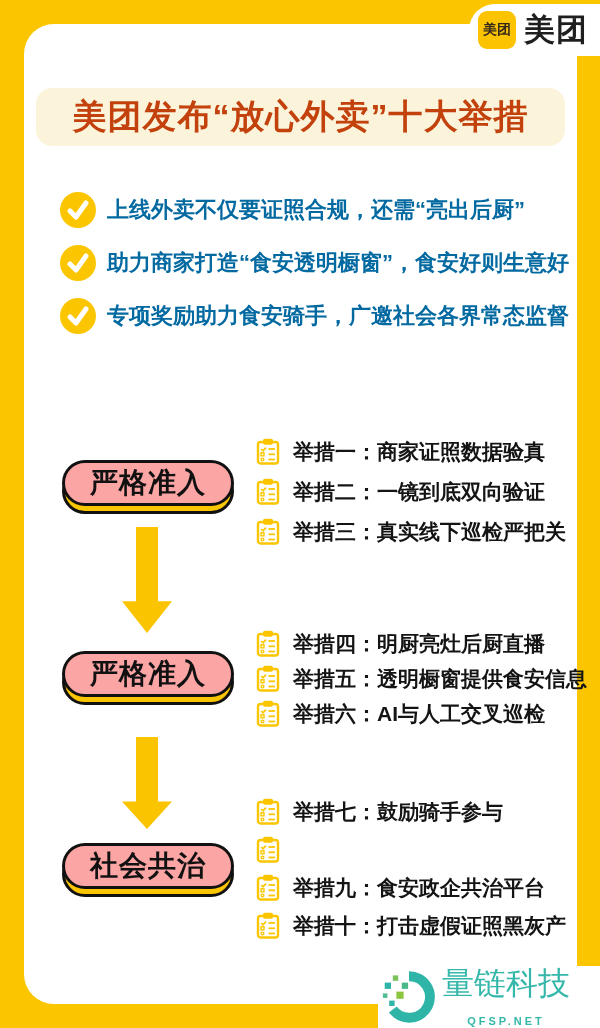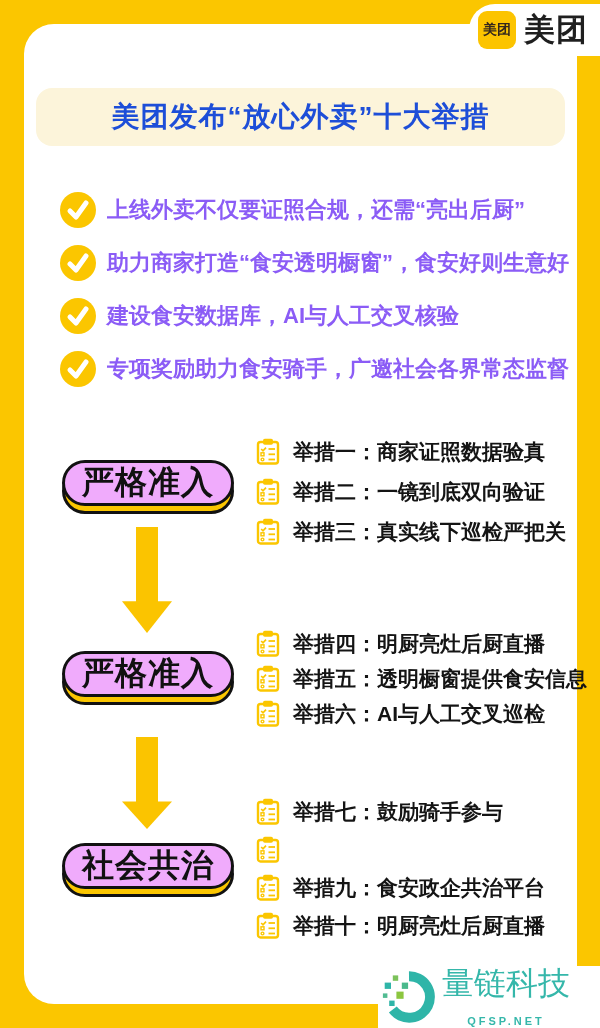--- a/index.html
+++ b/index.html
@@ -1,30 +1,30 @@
 <!DOCTYPE html>
 <html><head>
 <meta charset="utf-8">
 <style>
   html,body{margin:0;padding:0;}
   body{font-family:"Liberation Sans","DejaVu Sans",sans-serif;}
   .canvas{position:relative;width:600px;height:1028px;background:#FBC600;overflow:hidden;}
   .card{position:absolute;left:24px;top:24px;width:553px;height:980px;background:#ffffff;border-radius:30px;}
   
   .title-banner{position:absolute;left:12px;top:64px;width:529px;height:58px;background:#FCF4DA;border-radius:16px;display:flex;align-items:center;justify-content:center;}
-  .title-text{font-size:28px;font-weight:bold;color:#1d4ed8;letter-spacing:1px;white-space:nowrap;}
+  .title-text{font-size:34px;font-weight:bold;color:#c2410c;letter-spacing:1px;white-space:nowrap;}
   
   .bullets{position:absolute;left:36px;top:168px;display:flex;flex-direction:column;gap:17px;}
   .bullet{display:flex;align-items:center;height:36px;gap:11px;}
   .check{width:36px;height:36px;flex:0 0 36px;}
-  .bullet-text{font-size:22px;font-weight:bold;color:#8b5cf6;white-space:nowrap;}
+  .bullet-text{font-size:22px;font-weight:bold;color:#0369a1;white-space:nowrap;}
   
   .stage-pill{position:absolute;left:38px;width:172px;height:46px;}
   .pill-back{position:absolute;left:0;top:8px;width:172px;height:46px;box-sizing:border-box;background:#FBC600;border:3px solid #111111;border-radius:28px;}
-  .pill-face{position:absolute;left:0;top:0;width:172px;height:46px;box-sizing:border-box;background:#f0abfc;border:3px solid #111111;border-radius:28px;display:flex;align-items:center;justify-content:center;font-size:32px;font-weight:bold;color:#111111;letter-spacing:1px;}
+  .pill-face{position:absolute;left:0;top:0;width:172px;height:46px;box-sizing:border-box;background:#fca5a5;border:3px solid #111111;border-radius:28px;display:flex;align-items:center;justify-content:center;font-size:28px;font-weight:bold;color:#111111;letter-spacing:1px;}
   .pill-1{top:436px}.pill-2{top:627px}.pill-3{top:819px}
   
   .flow-arrow{position:absolute;left:97px;width:52px;}
   .arrow-1{top:503px;height:106px}.arrow-2{top:713px;height:92px}
   
   .m-list{position:absolute;left:232px;display:flex;flex-direction:column;}
   .m-list-1{top:414px;gap:13px}.m-list-2{top:606px;gap:8px}.m-list-3{top:774px;gap:11px}
   .m-row{display:flex;align-items:center;height:27px;gap:13px;}
   .clip-icon{width:24px;height:27px;flex:0 0 24px;}
   .m-text{font-size:21px;font-weight:bold;color:#141414;white-space:nowrap;}
@@ -68,29 +68,20 @@
         </span>
         <span class="bullet-text">助力商家打造“食安透明橱窗”，食安好则生意好</span>
       </div>
       <div class="bullet">
         <span class="check">
           <svg viewBox="0 0 36 36" width="36" height="36">
               <circle cx="18" cy="18" r="18" fill="#FBC600"></circle>
               <polyline points="10,19 16,25 26,11" fill="none" stroke="#ffffff" stroke-width="5" stroke-linecap="round" stroke-linejoin="round"></polyline>
             </svg>
         </span>
-        <span class="bullet-text">建设食安数据库，AI与人工交叉核验</span>
-      </div>
-      <div class="bullet">
-        <span class="check">
-          <svg viewBox="0 0 36 36" width="36" height="36">
-              <circle cx="18" cy="18" r="18" fill="#FBC600"></circle>
-              <polyline points="10,19 16,25 26,11" fill="none" stroke="#ffffff" stroke-width="5" stroke-linecap="round" stroke-linejoin="round"></polyline>
-            </svg>
-        </span>
         <span class="bullet-text">专项奖励助力食安骑手，广邀社会各界常态监督</span>
       </div>
     </div>
 
     <div class="stage-pill pill-1">
       <div class="pill-back"></div>
       <div class="pill-face">严格准入</div>
     </div>
 
     <div class="flow-arrow arrow-1">
@@ -264,21 +255,21 @@
               <rect x="2" y="4" width="20" height="21.5" rx="2.5" fill="#ffffff" stroke="#FBC600" stroke-width="2.4"></rect>
               <rect x="7" y="0.8" width="10" height="6" rx="1.8" fill="#FBC600"></rect>
               <path d="M5.2 11 l1.8 1.8 L10 9.6" fill="none" stroke="#FBC600" stroke-width="1.7"></path>
               <line x1="12.5" y1="11" x2="19" y2="11" stroke="#FBC600" stroke-width="1.8"></line>
               <rect x="5" y="14.8" width="3" height="3" fill="none" stroke="#FBC600" stroke-width="1.4"></rect>
               <line x1="12.5" y1="16.3" x2="19" y2="16.3" stroke="#FBC600" stroke-width="1.8"></line>
               <circle cx="6.5" cy="21.5" r="1.4" fill="none" stroke="#FBC600" stroke-width="1.4"></circle>
               <line x1="12.5" y1="21.5" x2="19" y2="21.5" stroke="#FBC600" stroke-width="1.8"></line>
             </svg>
         </span>
-        <span class="m-text">举措十：明厨亮灶后厨直播</span>
+        <span class="m-text">举措十：打击虚假证照黑灰产</span>
       </div>
     </div>
 
   </div>
 
   <div class="logo-pill">
     <span class="logo-badge">美团</span>
     <span class="logo-wordmark">美团</span>
   </div>
 

